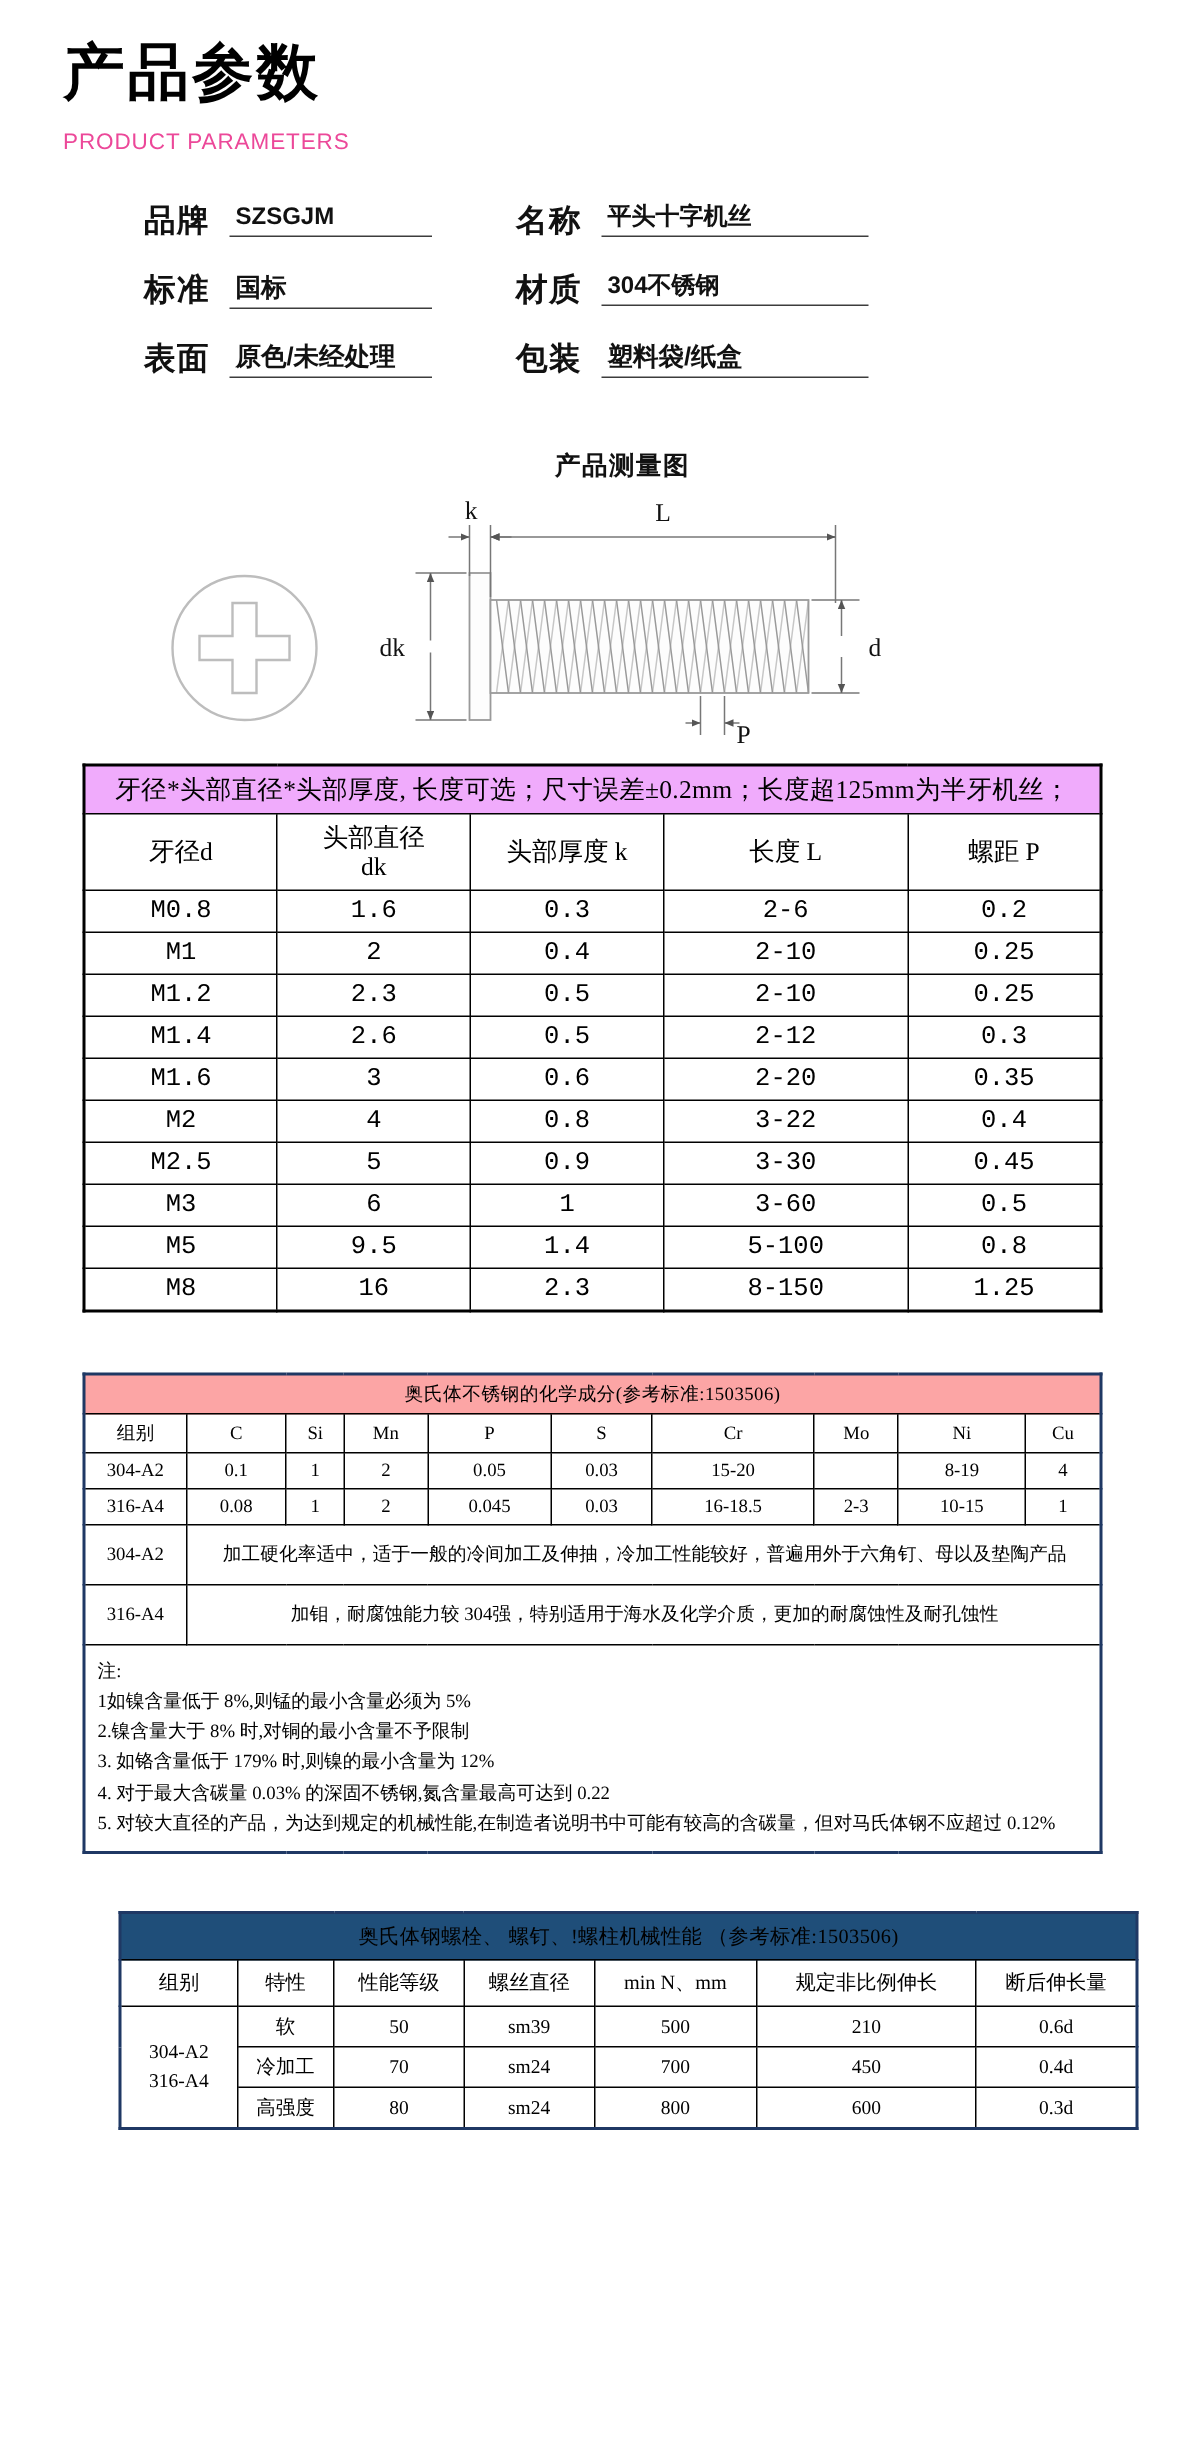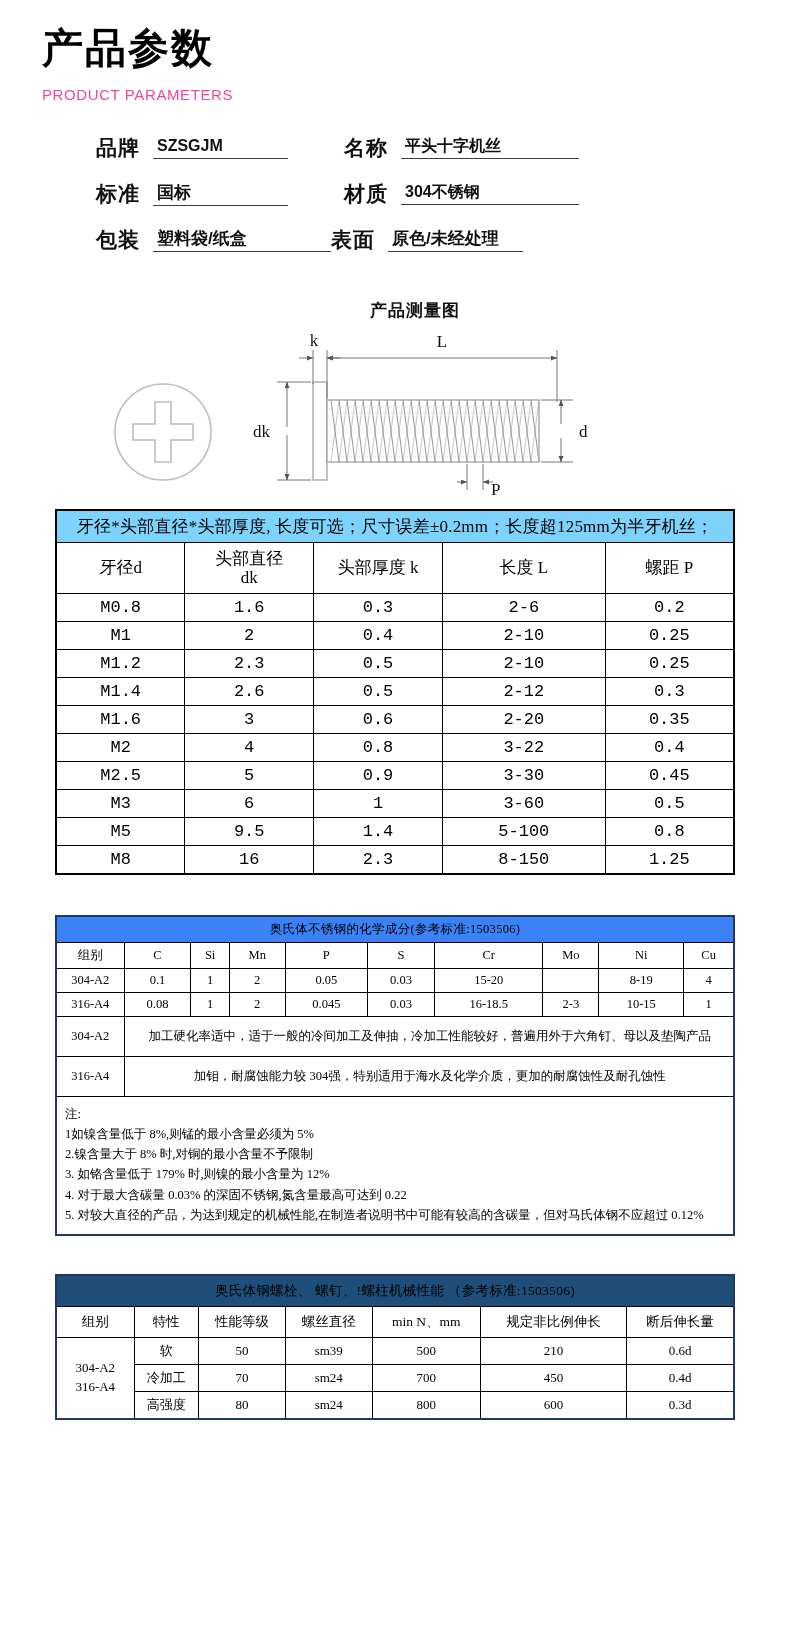--- a/index.html
+++ b/index.html
@@ -26,21 +26,21 @@
     font-size: 15px;
     letter-spacing: 0.6px;
     margin-top: 14px;
     margin-left: 0;
     color: #ec4899;
   }
 
   
   .spec-block { margin: 34px 0 0 0; padding-left: 96px; }
   .spec-row { display: flex; align-items: flex-end; margin-bottom: 22px; }
-  .spec-pair { display: flex; align-items: center; }
+  .spec-pair { display: flex; align-items: flex-start; }
   .spec-pair.first { width: 248px; }
   .spec-label {
     font-size: 21px;
     font-weight: bold;
     letter-spacing: 1px;
     white-space: nowrap;
     line-height: 1;
     padding-bottom: 3px;
   }
   .spec-value {
@@ -65,21 +65,21 @@
   }
   .diagram-svg { display: block; margin: 10px auto 0 auto; }
 
   
   .tbl-wrap { margin: 0 auto; width: 680px; }
   table { border-collapse: collapse; width: 100%; }
 
   
   .dim-table { border: 2px solid #000; font-family: "Liberation Serif", "DejaVu Serif", serif; }
   .dim-banner {
-    background: #7dd3fc;
+    background: #f0abfc;
     color: #ffffff;
     font-family: "Liberation Serif", "DejaVu Serif", serif;
     font-size: 13.5px;
     text-align: left;
     padding: 3px 6px 4px 6px;
     border: 1px solid #000;
     letter-spacing: 0.2px;
     white-space: nowrap;
   }
   .dim-table th, .dim-table td {
@@ -95,21 +95,21 @@
   .col-d { width: 19%; }
   .col-dk { width: 19%; }
   .col-k { width: 19%; }
   .col-L { width: 24%; }
   .col-P { width: 19%; }
 
   
   .chem-wrap { margin-top: 40px; }
   .chem-table { border: 2px solid #1f3864; font-family: "Liberation Serif", "DejaVu Serif", serif; }
   .chem-banner {
-    background: #3b82f6;
+    background: #fca5a5;
     color: #ffffff;
     font-size: 13px;
     text-align: center;
     padding: 4px 4px 5px 4px;
     border: 1px solid #1f3864;
     letter-spacing: 0.3px;
   }
   .chem-table td, .chem-table th {
     border: 1px solid #000;
     text-align: center;
@@ -130,21 +130,21 @@
   .notes-cell {
     text-align: left !important;
     padding: 7px 8px 9px 8px !important;
     font-size: 12.5px;
     line-height: 1.62;
     white-space: pre-line;
   }
 
   
   .mech-wrap { margin-top: 38px; padding-bottom: 40px; }
-  .mech-table { border: 2px solid #1f3864; font-family: "Liberation Serif", "DejaVu Serif", serif; }
+  .mech-table { border: 2px solid #1f3864; font-family: "Liberation Serif", "DejaVu Serif", serif; margin-left: 24px; }
   .mech-banner {
     background: #1f4e79;
     color: #ffffff;
     font-size: 13px;
     text-align: left;
     padding: 9px 4px 10px 8px;
     border: 1px solid #1f3864;
     letter-spacing: 0.3px;
   }
   .mech-table td, .mech-table th {
@@ -185,27 +185,27 @@
       <span class="spec-label">标准</span>
       <span class="spec-value w-big"><span class="sm">国标</span></span>
     </div>
     <div class="spec-pair">
       <span class="spec-label">材质</span>
       <span class="spec-value w-big2">304不锈钢</span>
     </div>
   </div>
 
   <div class="spec-row">
+    <div class="spec-pair first">
+      <span class="spec-label">表面</span>
+      <span class="spec-value w-big"><span class="sm">原色/未经处理</span></span>
+    </div>
     <div class="spec-pair">
       <span class="spec-label">包装</span>
       <span class="spec-value w-big2"><span class="sm">塑料袋/纸盒</span></span>
-    </div>
-    <div class="spec-pair first">
-      <span class="spec-label">表面</span>
-      <span class="spec-value w-big"><span class="sm">原色/未经处理</span></span>
     </div>
   </div>
 
 </div>
 
 <div class="diagram-wrap">
   <div class="diagram-title">产品测量图</div>
 
   <svg class="diagram-svg" width="600" height="185" viewBox="0 0 600 185">
     <defs>

